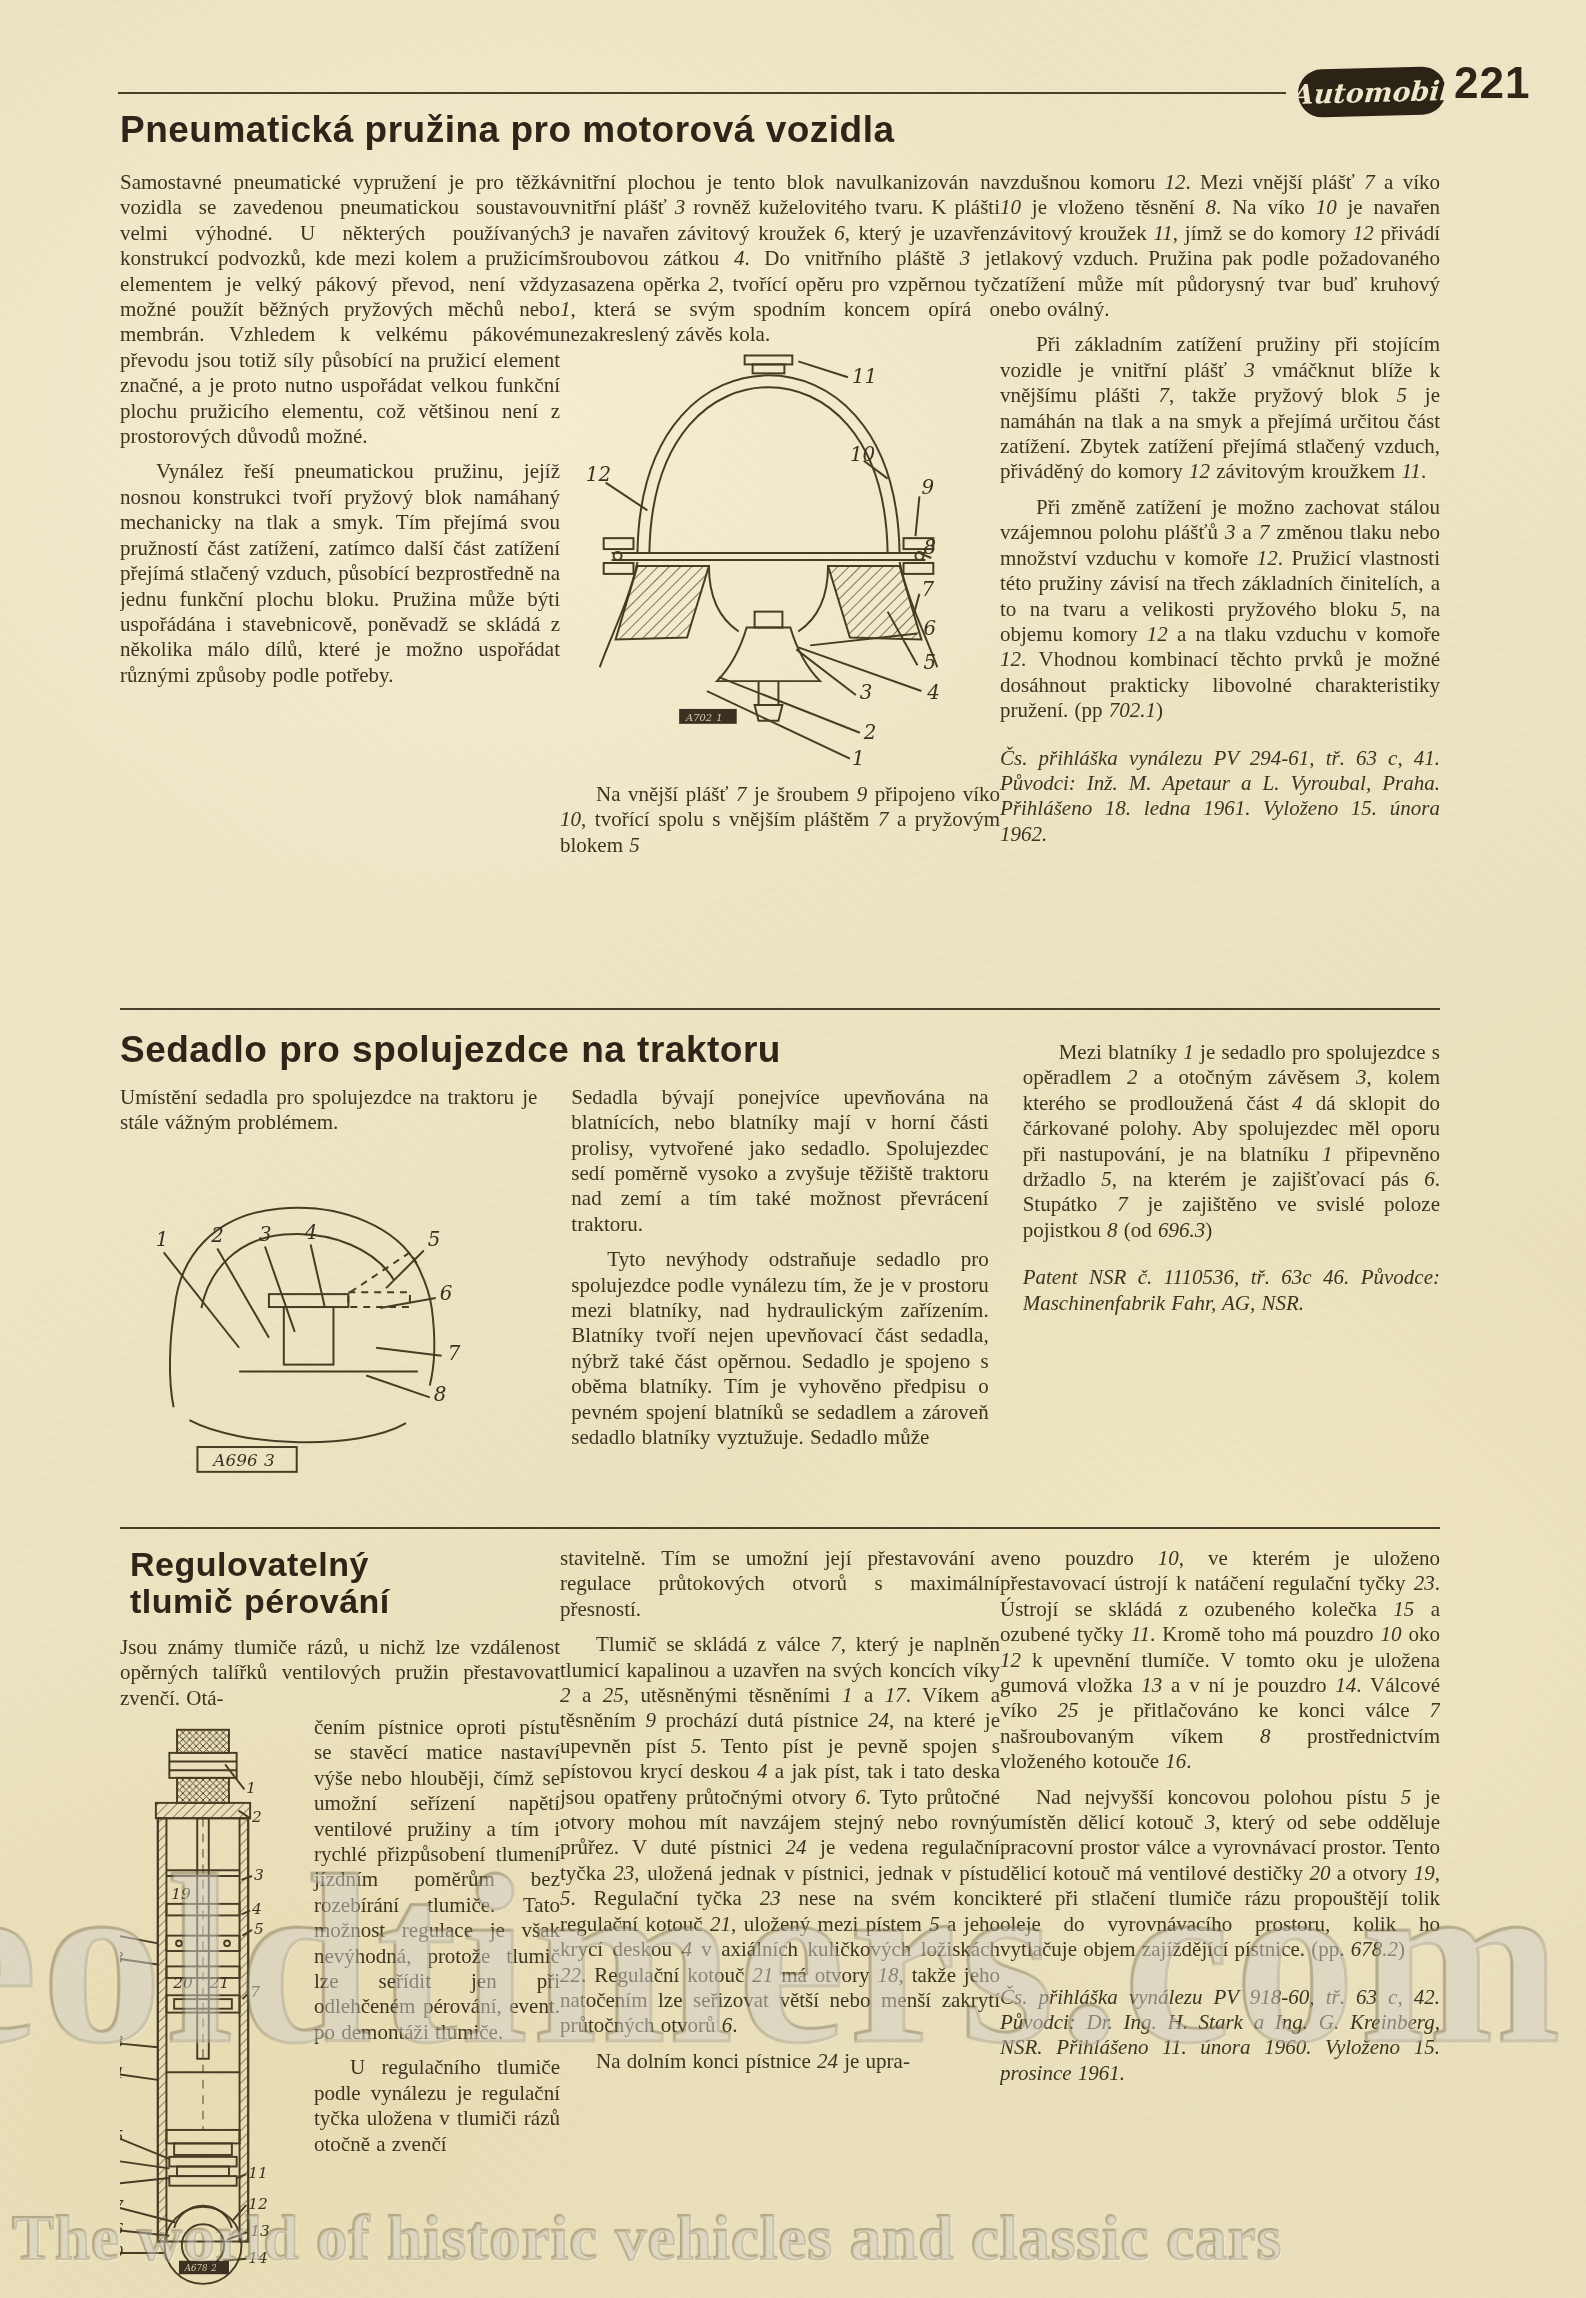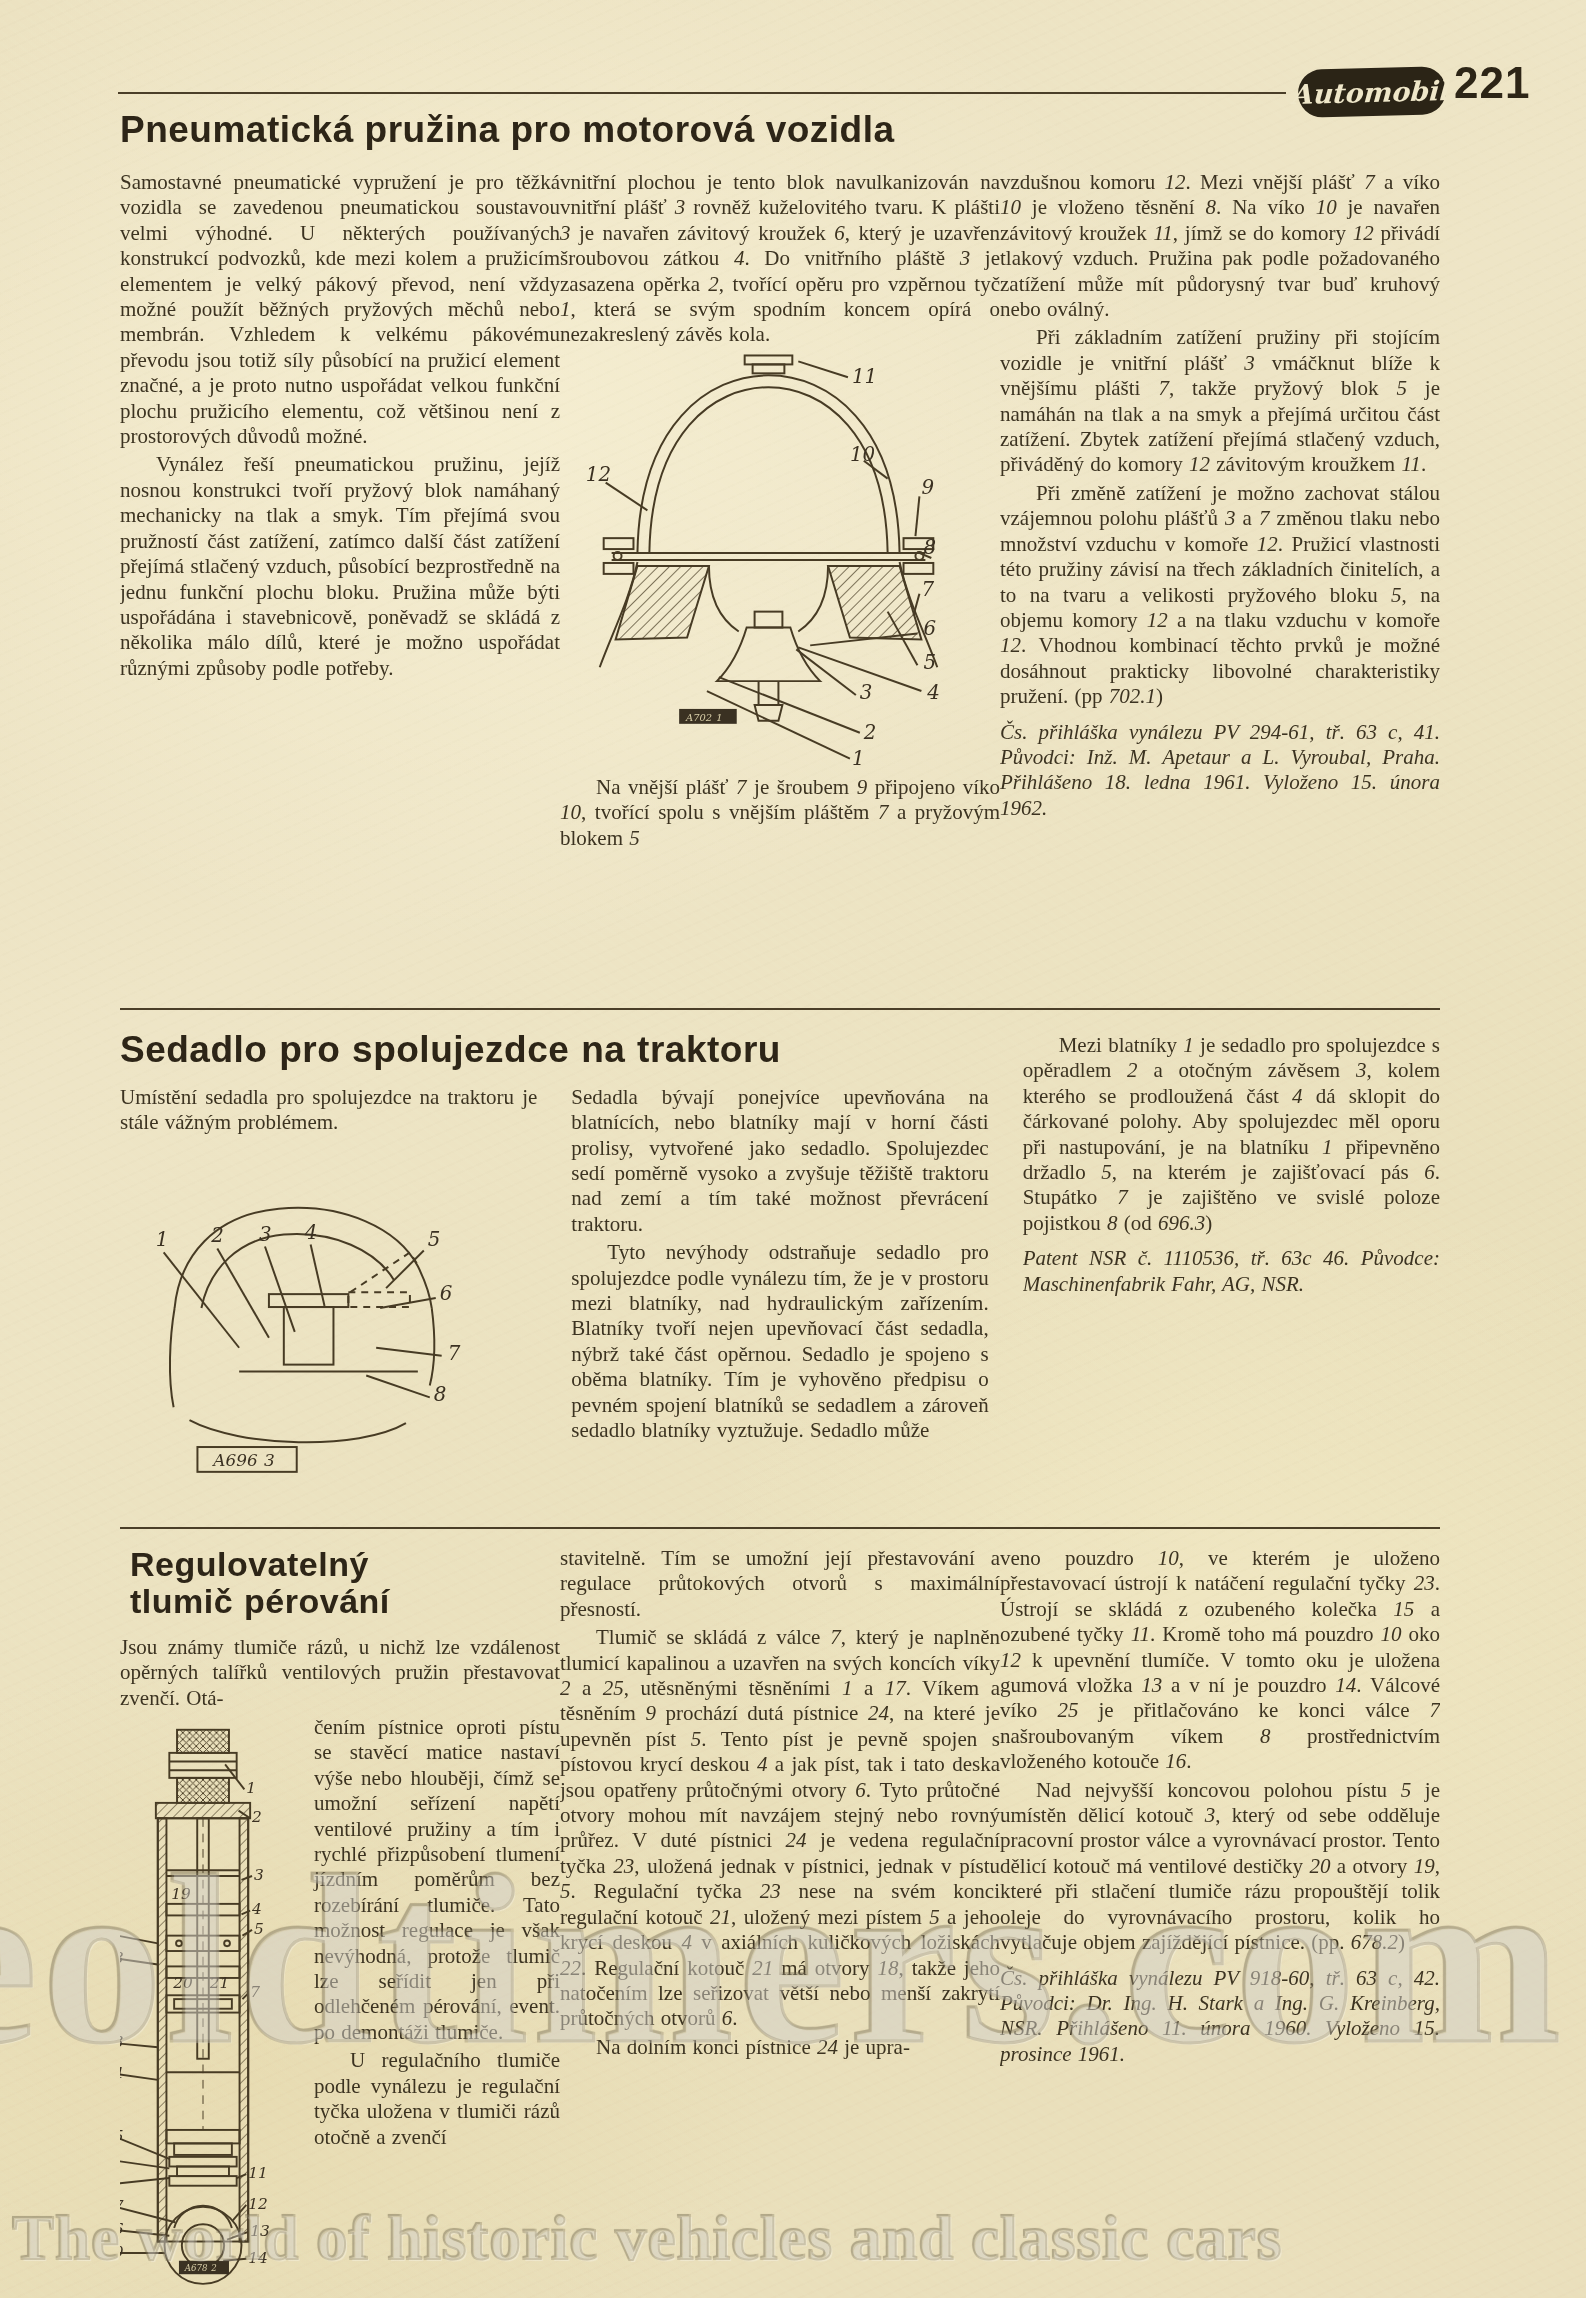--- a/index.html
+++ b/index.html
@@ -25,22 +25,22 @@
     color:#efe7c9;font-size:27px;transform:skewX(-6deg);}
   .page-num{position:absolute;left:1454px;top:58px;font-family:Liberation Sans, sans-serif;
     font-weight:bold;font-size:44px;color:#2d2516;letter-spacing:1px;}
   
   .art-title{font-family:"Liberation Sans",sans-serif;font-weight:bold;text-align:left;
     font-size:37px;color:#2d2517;letter-spacing:.5px;line-height:1.1;}
   .cols{display:grid;grid-template-columns:repeat(3,1fr);}
   .col{overflow:hidden;}
   .bodytxt{font-size:21px;line-height:25.4px;text-align:justify;word-spacing:1px;}
   .par{margin:0;}
-  .ind{text-indent:36px;margin-top:3px;}
-  .note{font-style:italic;margin-top:10px;}
+  .ind{text-indent:36px;margin-top:10px;}
+  .note{font-style:italic;margin-top:22px;}
   .bodytxt i{font-style:italic;}
   figure{margin:0;}
   .fig-svg{display:block;}
   svg text{font-family:"DejaVu Serif",serif;font-style:italic;fill:#3b3122;}
   
   .a2-grid{display:grid;grid-template-columns:repeat(3,1fr);column-gap:34px;
     grid-template-rows:auto 1fr;}
   .a2-title{grid-column:1/3;grid-row:1;margin-bottom:14px;}
   .a2-c1{grid-column:1;grid-row:2;}
   .a2-c2{grid-column:2;grid-row:2;}

